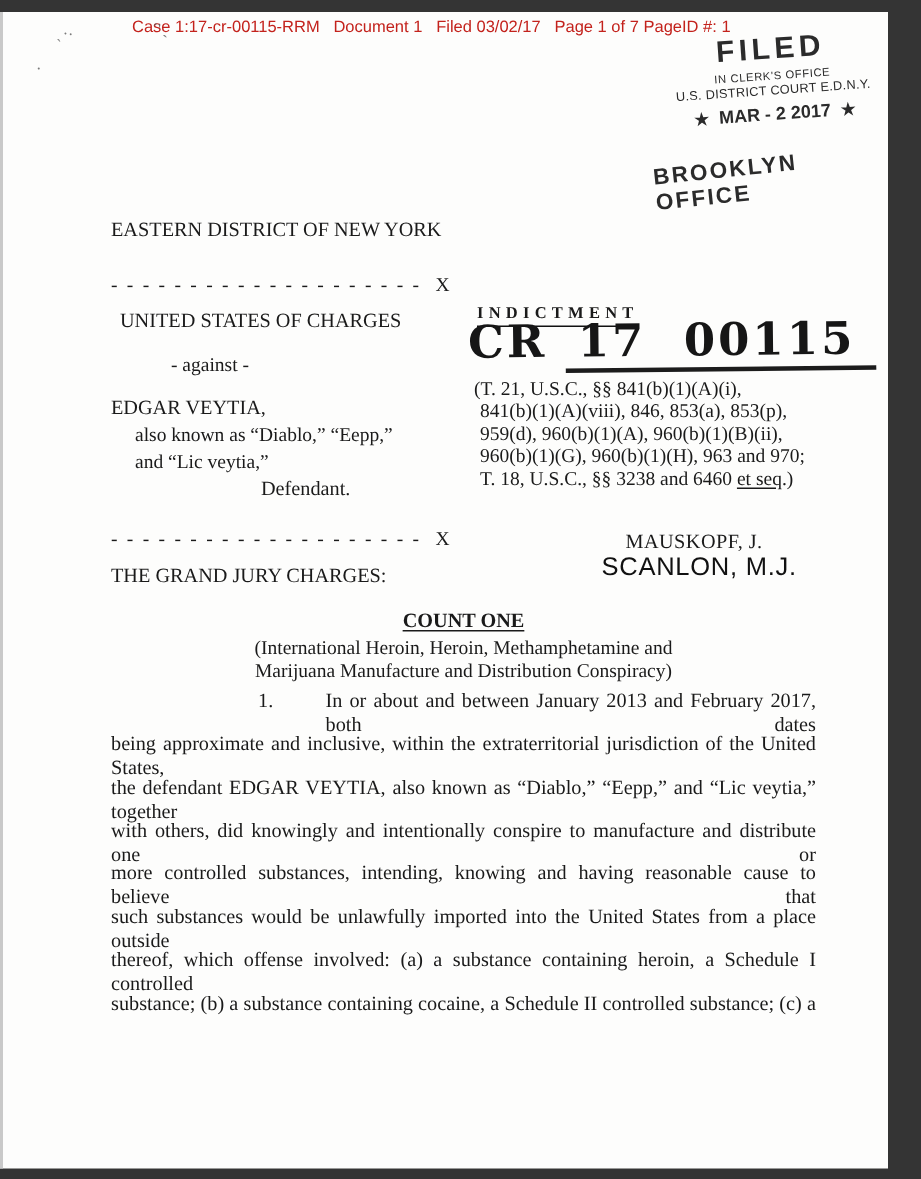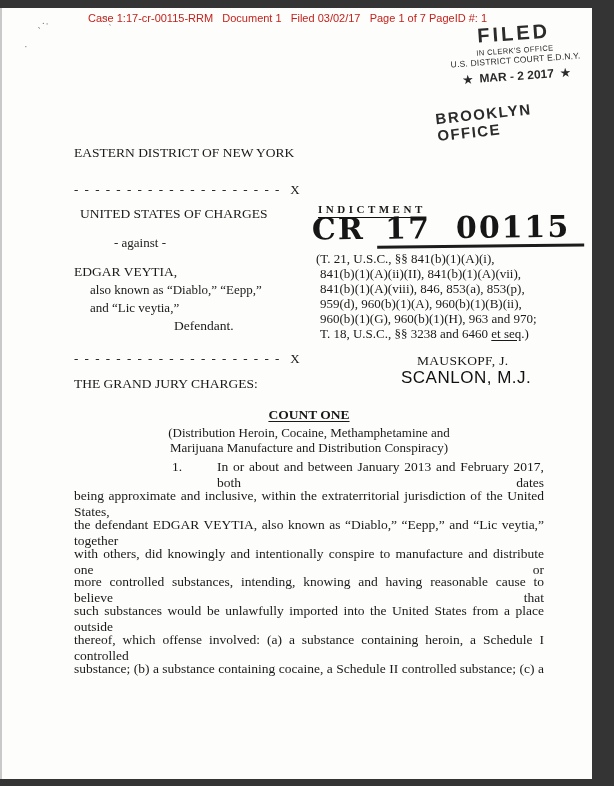--- a/index.html
+++ b/index.html
@@ -146,35 +146,34 @@
   <div class="abs serif13 aka1">also known as “Diablo,” “Eepp,”</div>
   <div class="abs serif13 aka2">and “Lic veytia,”</div>
   <div class="abs serif135 def-label">Defendant.</div>
   <div class="abs divider divider-bottom">- - - - - - - - - - - - - - - - - - - -  X</div>
 
   <div class="abs indict-title">INDICTMENT</div>
   <div class="abs cr-stamp"><span>CR</span><span> </span><span class="cr-num">17  00115</span></div>
 
   <div class="abs statutes">
     <div>(T. 21, U.S.C., §§ 841(b)(1)(A)(i),</div>
-    <div class="cont">841(b)(1)(A)(ii)(II), 841(b)(1)(A)(vii),</div>
     <div class="cont">841(b)(1)(A)(viii), 846, 853(a), 853(p),</div>
     <div class="cont">959(d), 960(b)(1)(A), 960(b)(1)(B)(ii),</div>
     <div class="cont">960(b)(1)(G), 960(b)(1)(H), 963 and 970;</div>
     <div class="cont"><span>T. 18, U.S.C., §§ 3238 and 6460 </span><u>et seq</u><span>.)</span></div>
   </div>
 
   <div class="abs judge-district">MAUSKOPF, J.</div>
   <div class="abs judge-magistrate">SCANLON, M.J.</div>
 
   <div class="abs grand-jury">THE GRAND JURY CHARGES:</div>
 
   <div class="abs count-head">
     <div class="count-title" style="display:inline-block;">COUNT ONE</div>
-    <div class="count-sub">(Distribution Heroin, Cocaine, Methamphetamine and</div>
+    <div class="count-sub">(International Heroin, Heroin, Methamphetamine and</div>
     <div class="count-sub">Marijuana Manufacture and Distribution Conspiracy)</div>
   </div>
 
   <div class="abs para-first">
     <span class="para-num">1.</span>
     <span class="para-text">In or about and between January 2013 and February 2017, both dates</span>
   </div>
 
   <div class="abs jline" style="top:480px;">being approximate and inclusive, within the extraterritorial jurisdiction of the United States,</div>
   <div class="abs jline" style="top:509px;">the defendant EDGAR VEYTIA, also known as “Diablo,” “Eepp,” and “Lic veytia,” together</div>

